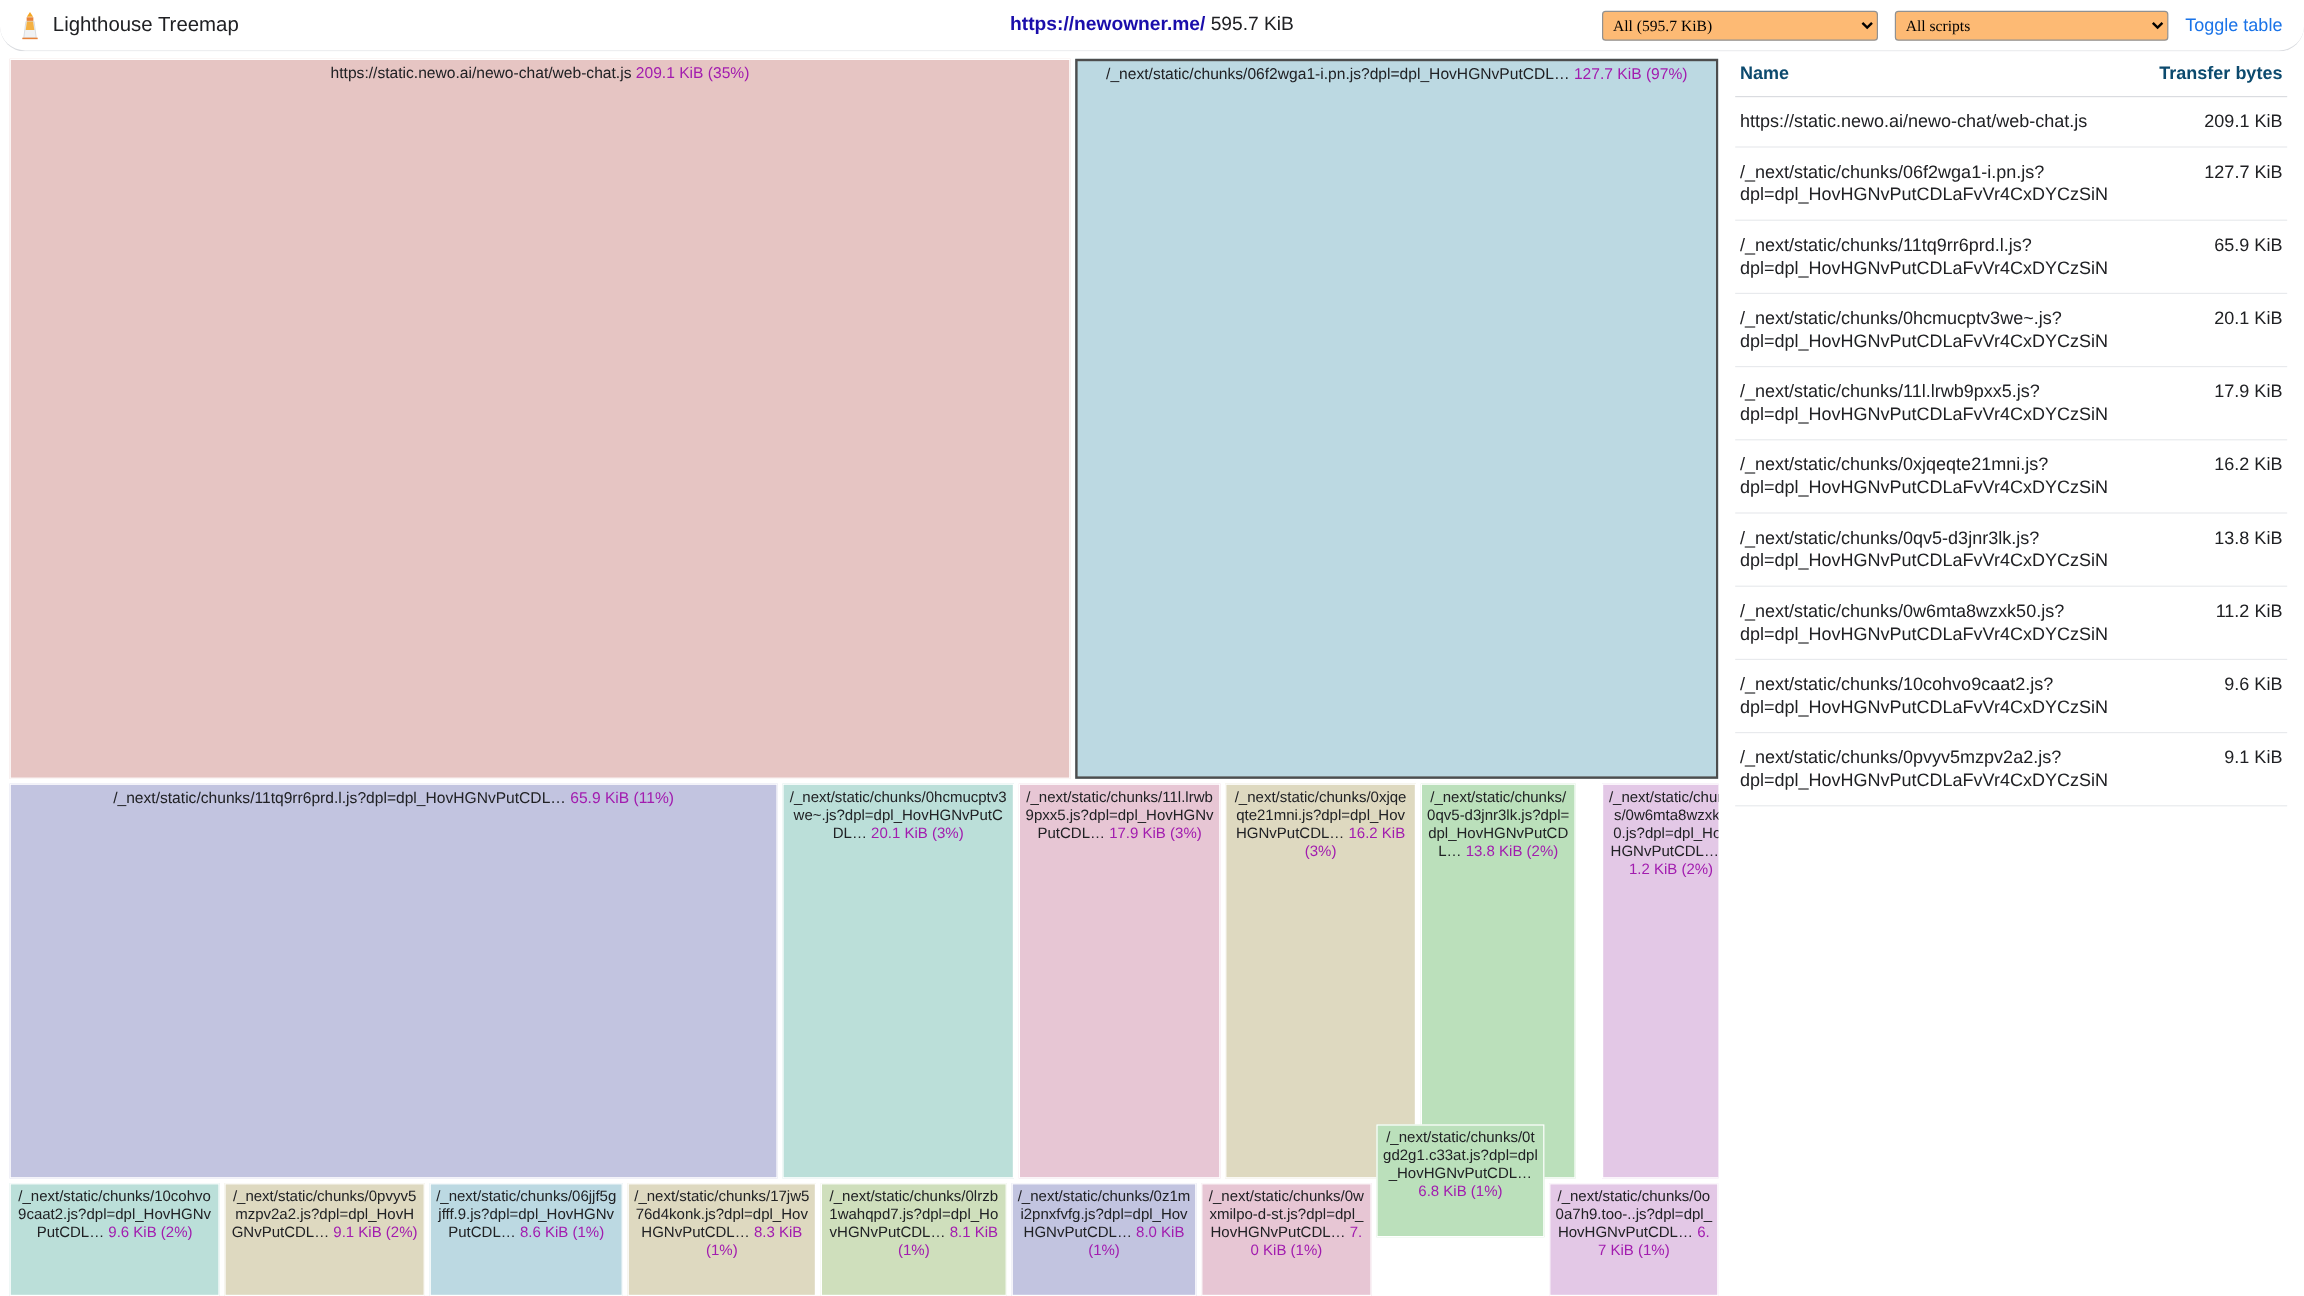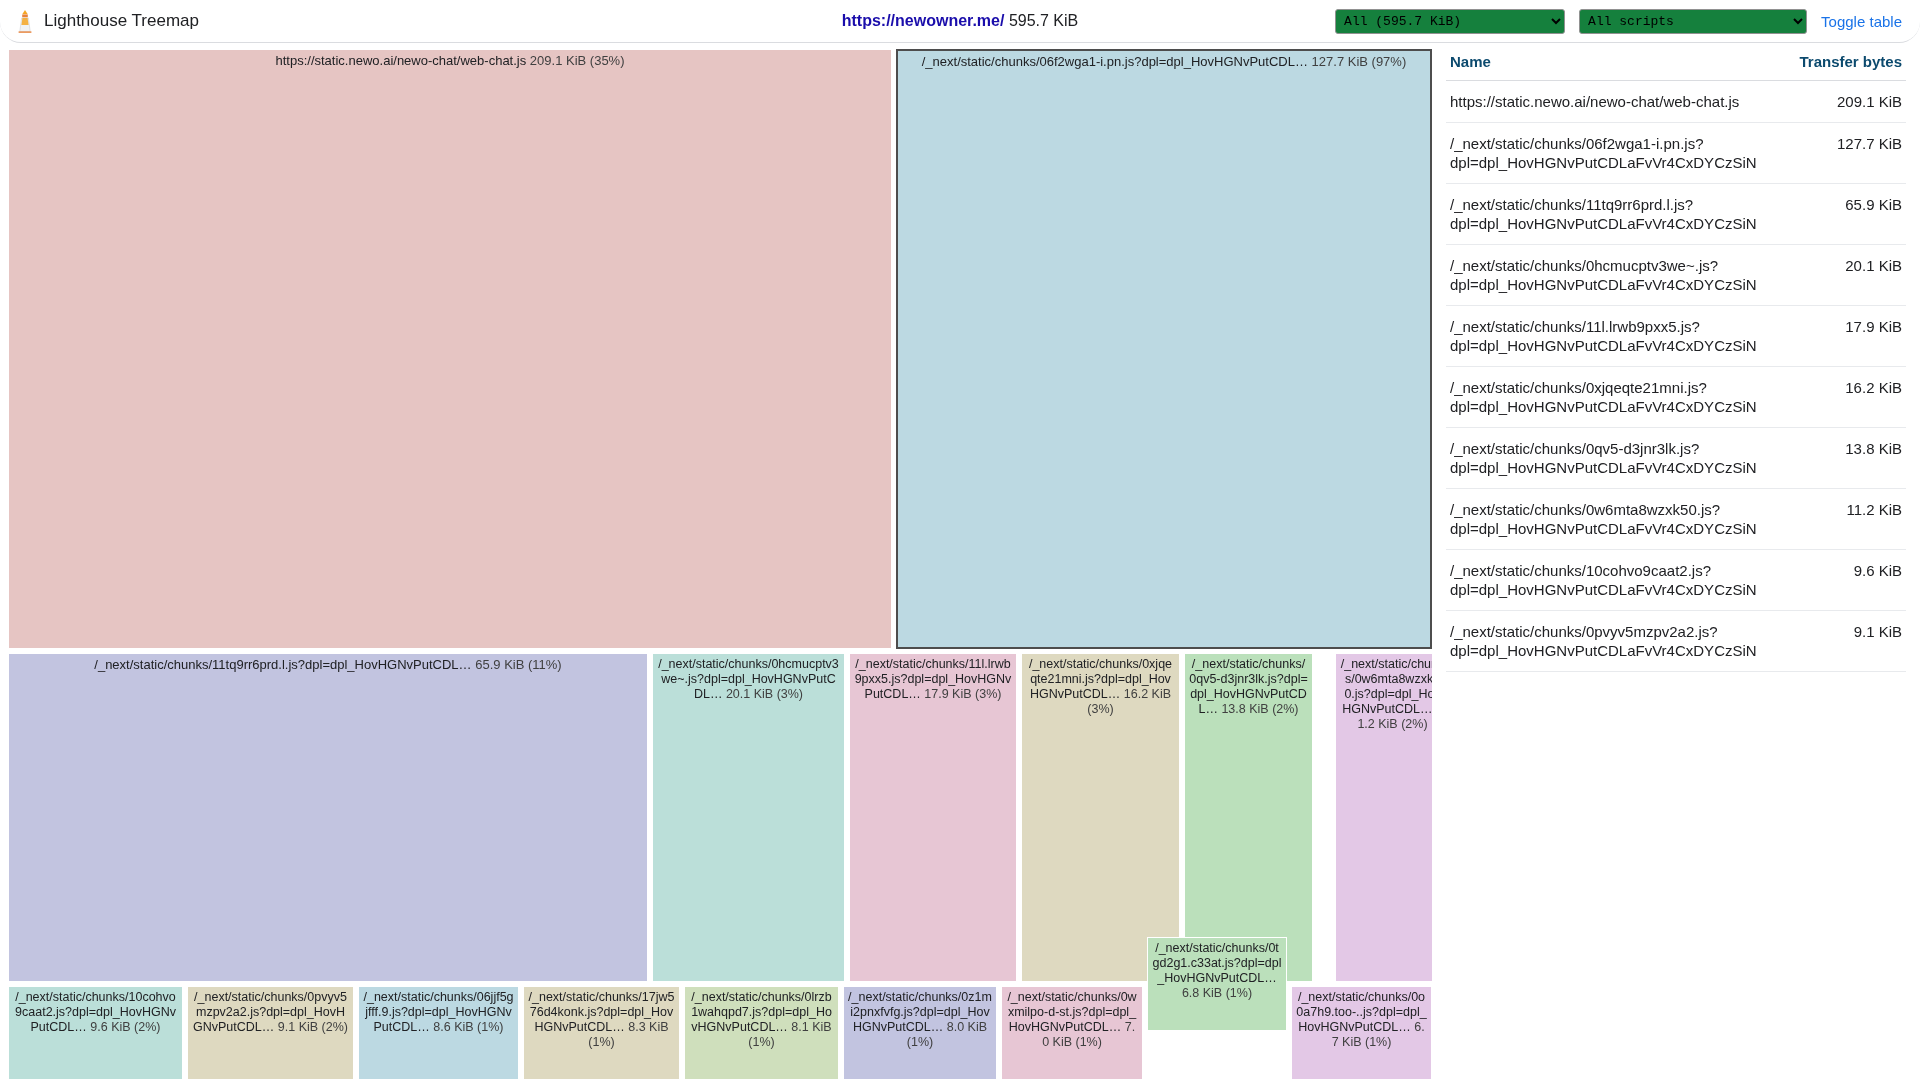--- a/index.html
+++ b/index.html
@@ -39,26 +39,26 @@
   .url-block .sz { color: #202124; font-weight: normal; }
 
   .header-right {
     margin-left: auto;
     display: flex;
     align-items: center;
     gap: 14px;
     z-index: 2;
   }
   select.hsel {
-    font-family: Liberation Mono, monospace;
+    font-family: Liberation Serif, serif;
     font-size: 13px;
     height: 25px;
     border: 1px solid #919191;
     border-radius: 3px;
-    background: #15803d;
+    background: #fdba74;
     padding: 2px 4px;
   }
   #bundle-select { width: 230px; }
   #script-select { width: 228px; }
   .toggle-table {
     font-size: 15px;
     color: #1a73e8;
     cursor: pointer;
     padding-right: 4px;
   }
@@ -83,21 +83,21 @@
   }
   .node .lbl {
     display: block;
     text-align: center;
     font-size: 12.5px;
     line-height: 15px;
     color: #202124;
     padding: 3px 4px 0 4px;
     word-break: break-all;
   }
-  .node .lbl .sz { color: #404040; }
+  .node .lbl .sz { color: #a21caf; }
   .node.big .lbl { font-size: 13px; }
 
   
   .table-pane {
     flex: 1;
     overflow: hidden;
     padding: 0 14px 0 14px;
     background: #fff;
   }
   table.dt {

